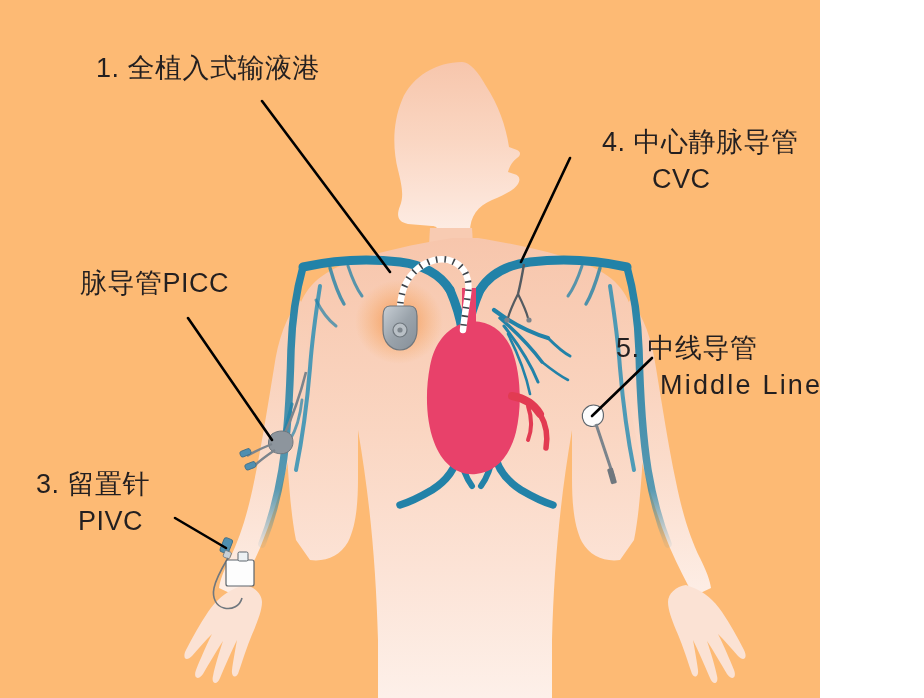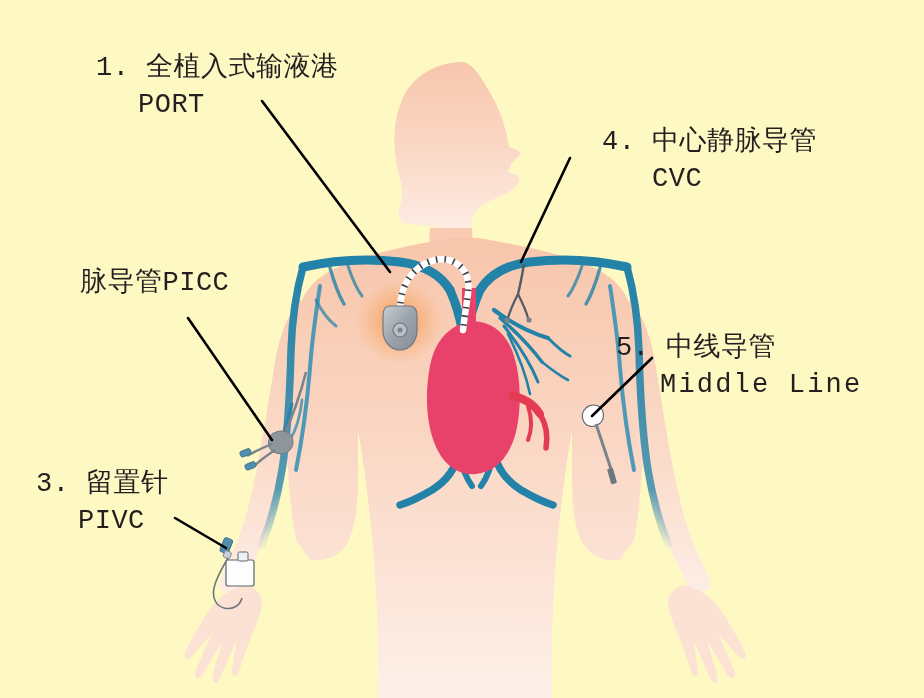--- a/index.html
+++ b/index.html
@@ -6,25 +6,24 @@
   html, body {
     margin: 0;
     padding: 0;
     background: #ffffff;
   }
   body {
     font-family: "Liberation Sans", "DejaVu Sans", sans-serif;
   }
   #stage {
     position: relative;
-    width: 924px;
+    width: 820px;
     height: 698px;
-    background: #fef9c3;
+    background: #fdba74;
     overflow: hidden;
-    font-family: Liberation Mono, monospace;
   }
   #art {
     position: absolute;
     left: 0;
     top: 0;
     width: 924px;
     height: 698px;
   }
   .label {
     position: absolute;
@@ -327,21 +326,20 @@
       <line x1="262" y1="101" x2="390" y2="272"></line>
       <line x1="188" y1="318" x2="272" y2="440"></line>
       <line x1="175" y1="518" x2="226" y2="548"></line>
       <line x1="570" y1="158" x2="521" y2="262"></line>
       <line x1="652" y1="358" x2="592" y2="416"></line>
     </g>
   </svg>
 
   <div class="label" id="label-port">
     <span>1. 全植入式输液港</span>
-    <span class="l2">PORT</span>
   </div>
 
   <div class="label" id="label-picc">
     <span class="l2">脉导管PICC</span>
   </div>
 
   <div class="label" id="label-pivc">
     <span>3. 留置针</span>
     <span class="l2">PIVC</span>
   </div>

